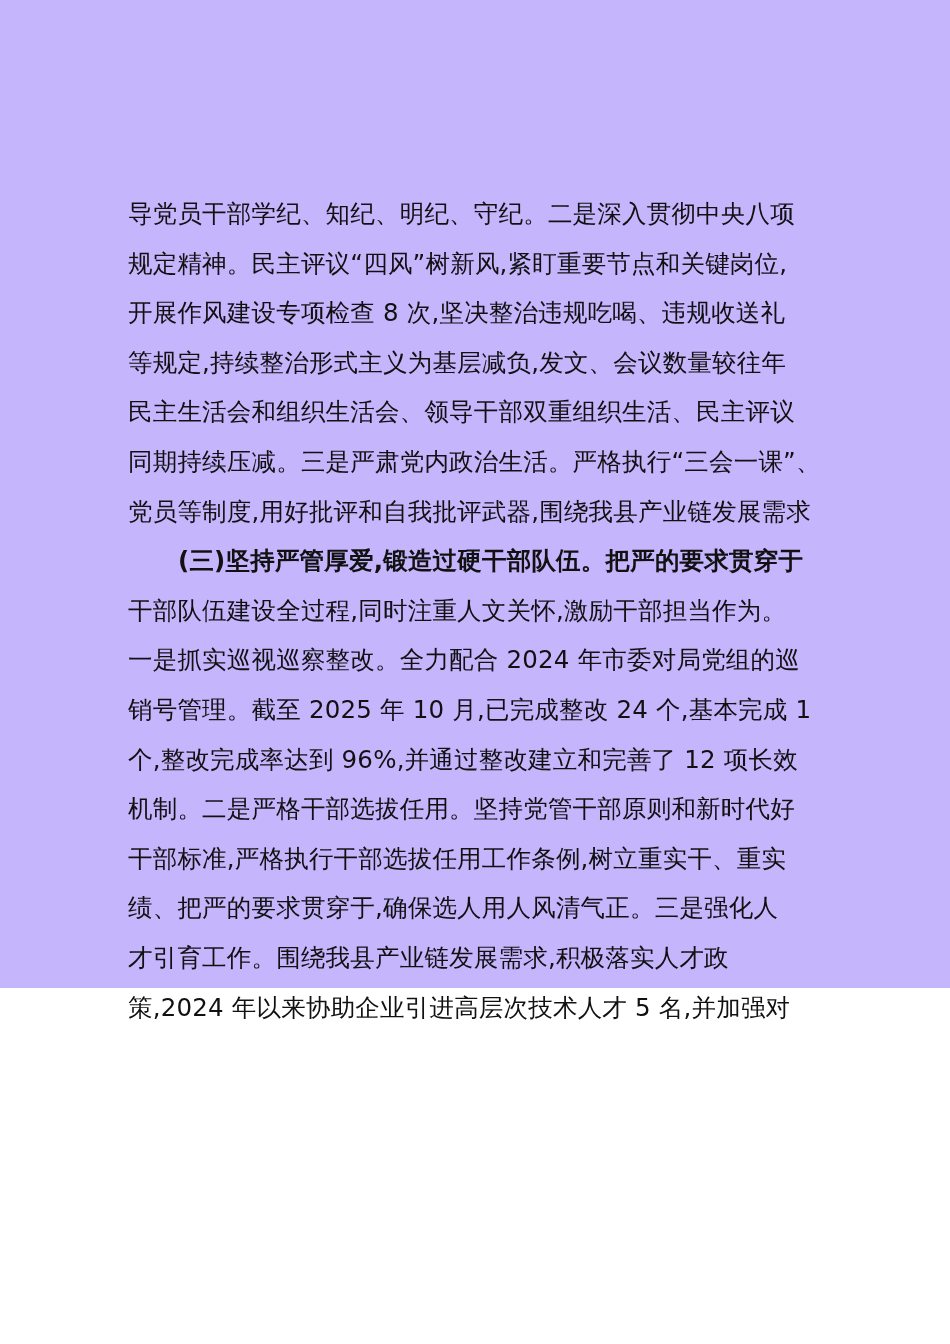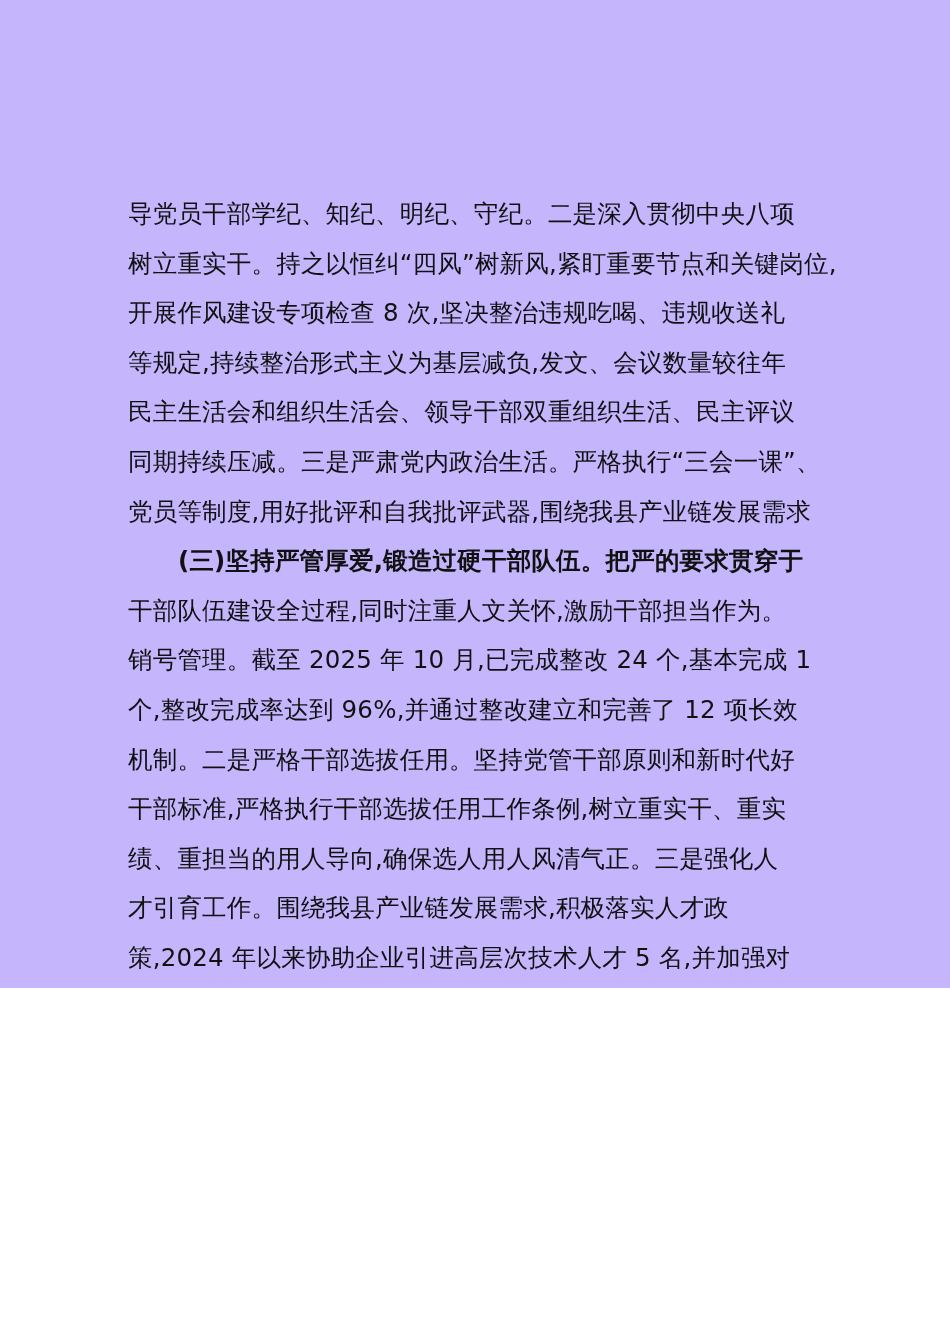--- a/index.html
+++ b/index.html
@@ -43,34 +43,35 @@
     }
   </style>
 </head>
 <body>
 
 <div class="page">
   <div class="text-block">
 
     <div class="paragraph">
       <span class="line">导党员干部学纪、知纪、明纪、守纪。二是深入贯彻中央八项</span>
-      <span class="line">树立重实干。持之以恒纠“四风”树新风,紧盯重要节点和关键岗位,</span>
+      <span class="line">规定精神。民主评议“四风”树新风,紧盯重要节点和关键岗位,</span>
       <span class="line">开展作风建设专项检查 8 次,坚决整治违规吃喝、违规收送礼</span>
       <span class="line">等规定,持续整治形式主义为基层减负,发文、会议数量较往年</span>
       <span class="line">民主生活会和组织生活会、领导干部双重组织生活、民主评议</span>
       <span class="line">同期持续压减。三是严肃党内政治生活。严格执行“三会一课”、</span>
       <span class="line">党员等制度,用好批评和自我批评武器,围绕我县产业链发展需求</span>
     </div>
 
     <div class="paragraph">
       <span class="line indent">(三)坚持严管厚爱,锻造过硬干部队伍。把严的要求贯穿于</span>
       <span class="line">干部队伍建设全过程,同时注重人文关怀,激励干部担当作为。</span>
+      <span class="line">一是抓实巡视巡察整改。全力配合 2024 年市委对局党组的巡</span>
       <span class="line">销号管理。截至 2025 年 10 月,已完成整改 24 个,基本完成 1</span>
       <span class="line">个,整改完成率达到 96%,并通过整改建立和完善了 12 项长效</span>
       <span class="line">机制。二是严格干部选拔任用。坚持党管干部原则和新时代好</span>
       <span class="line">干部标准,严格执行干部选拔任用工作条例,树立重实干、重实</span>
-      <span class="line">绩、重担当的用人导向,确保选人用人风清气正。三是强化人</span>
+      <span class="line">绩、把严的要求贯穿于,确保选人用人风清气正。三是强化人</span>
       <span class="line">才引育工作。围绕我县产业链发展需求,积极落实人才政</span>
       <span class="line">策,2024 年以来协助企业引进高层次技术人才 5 名,并加强对</span>
     </div>
 
   </div>
 </div>
 
 </body></html>

